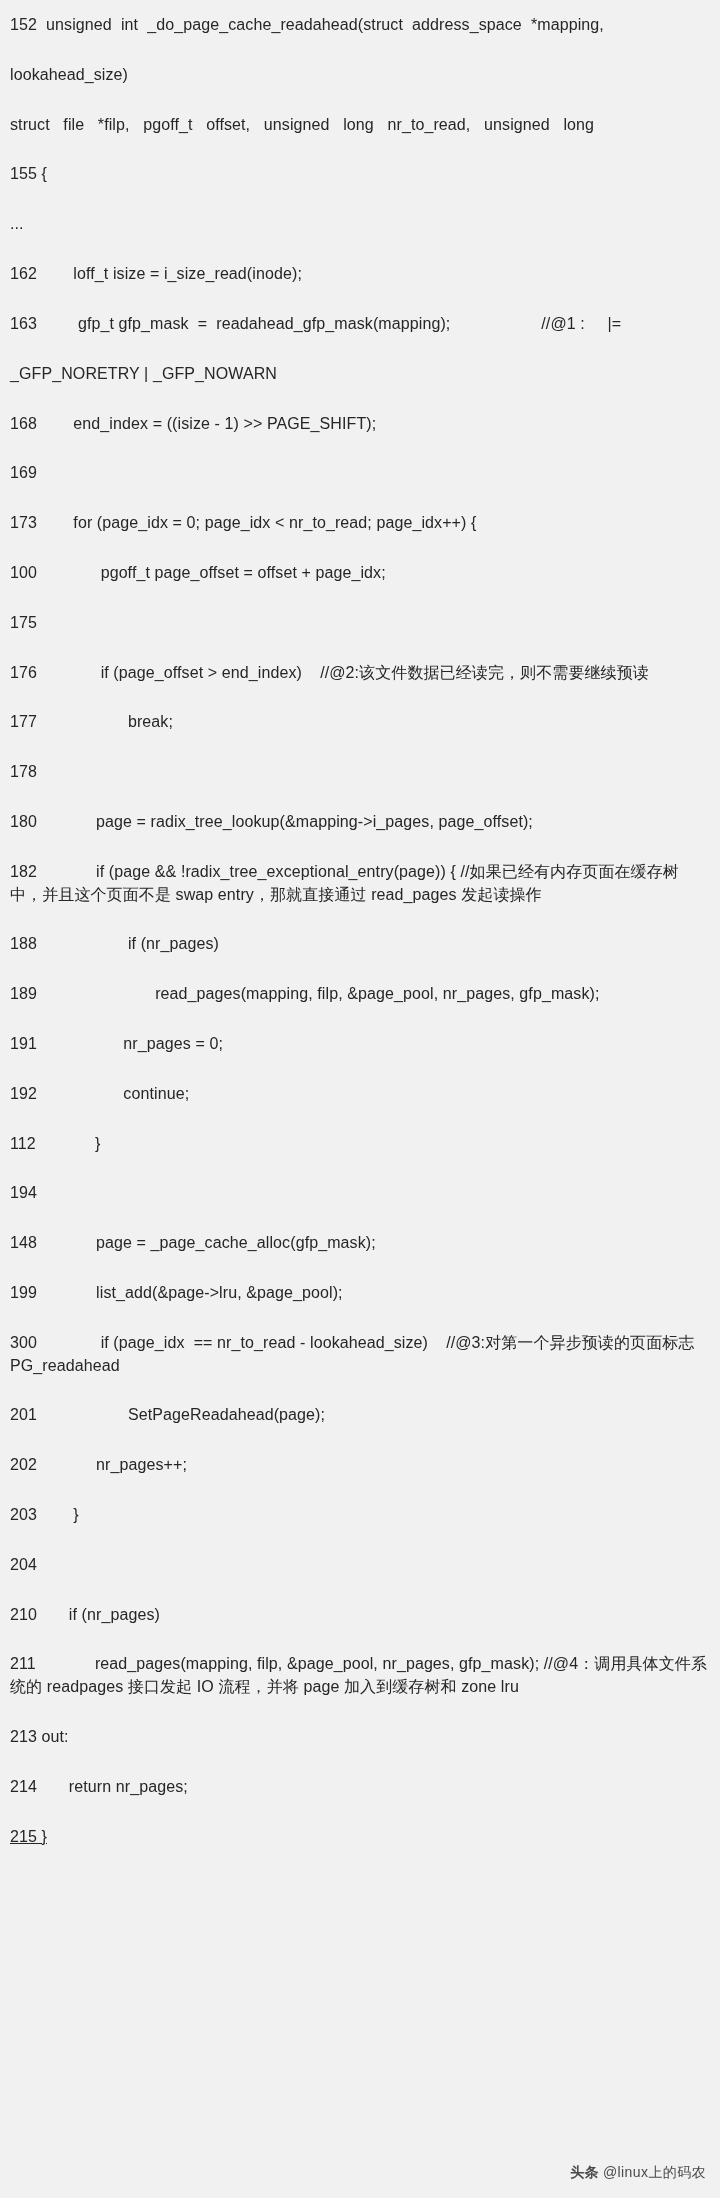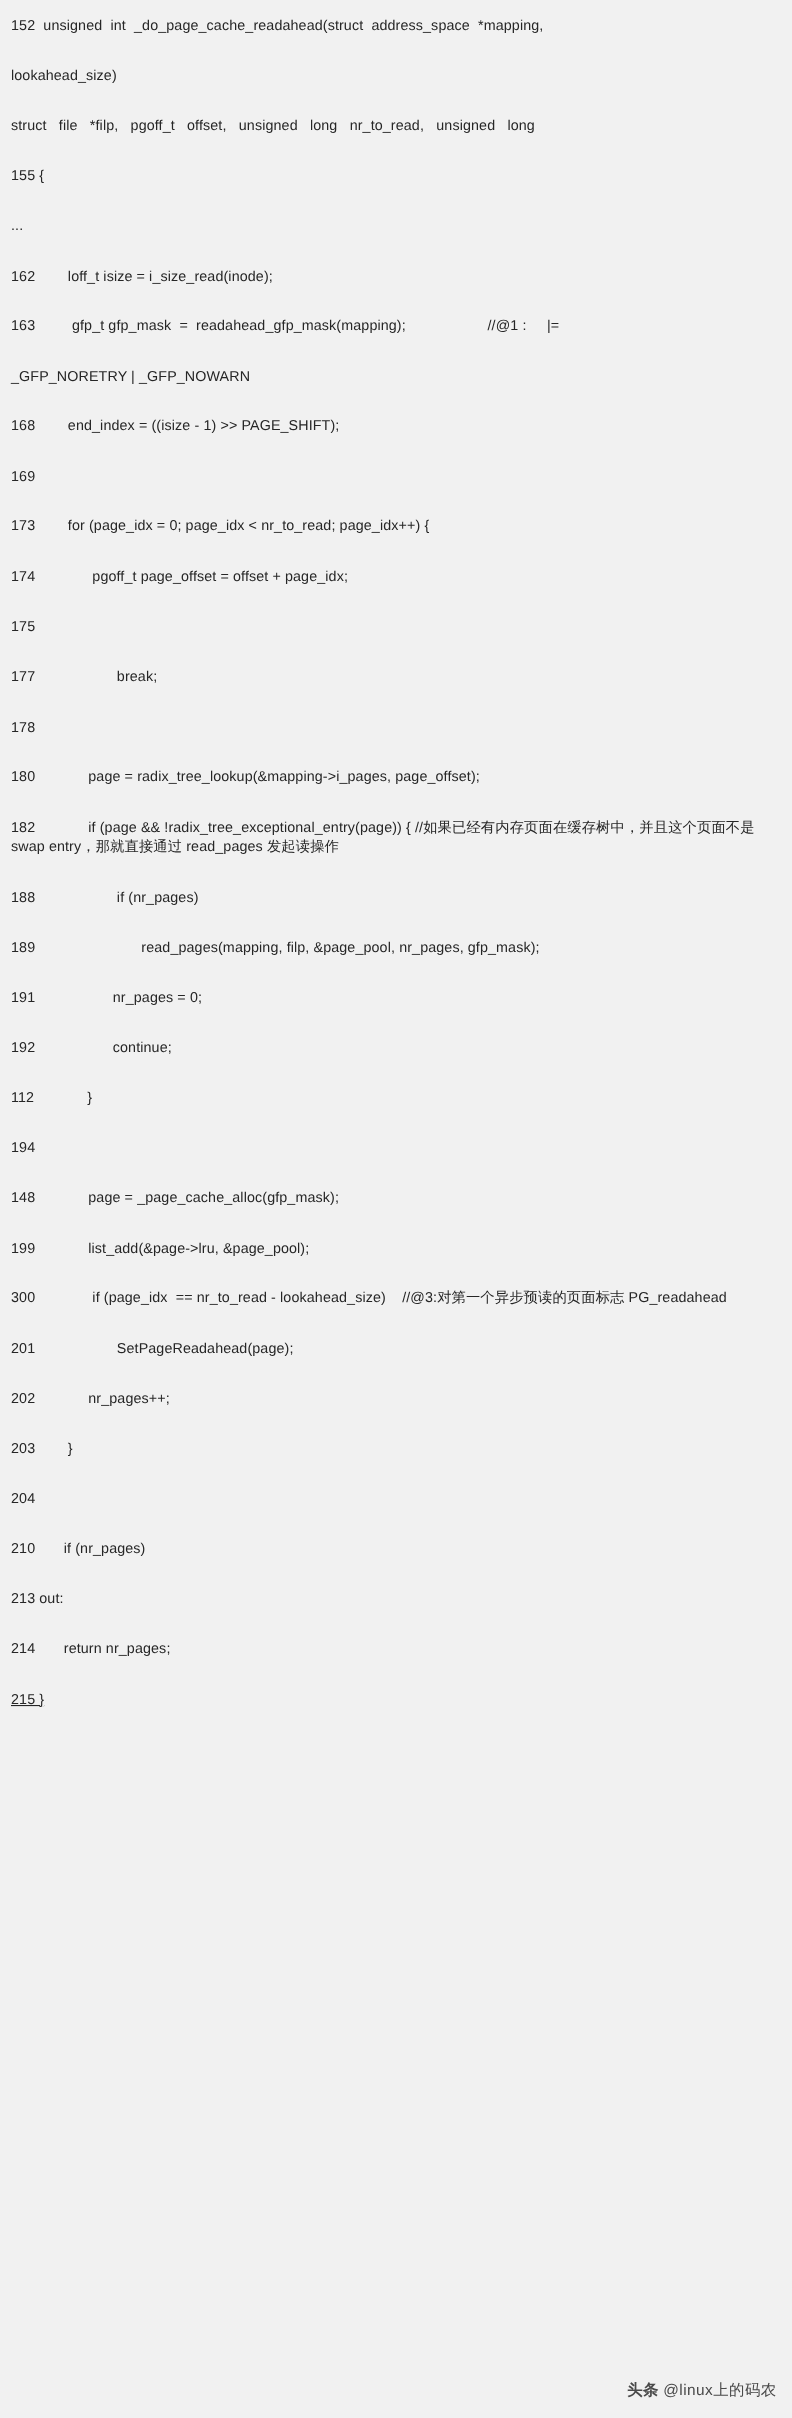--- a/index.html
+++ b/index.html
@@ -15,21 +15,21 @@
     position: relative;
     overflow: hidden;
   }
   #code-listing {
     padding: 14px 10px 0 10px;
     box-sizing: border-box;
     width: 720px;
   }
   .code-line {
     display: block;
-    font-size: 13px;
+    font-size: 16px;
     line-height: 1.42;
     letter-spacing: 0.1px;
     color: #262626;
     white-space: pre-wrap;
     word-break: break-word;
     margin: 0 0 27.1px 0;
     padding: 0;
     text-indent: 0;
   }
   .code-line:last-child {
@@ -63,40 +63,42 @@
     <div class="code-line">lookahead_size)</div>
     <div class="code-line">struct   file   *filp,   pgoff_t   offset,   unsigned   long   nr_to_read,   unsigned   long</div>
     <div class="code-line">155 {</div>
     <div class="code-line">...</div>
     <div class="code-line">162        loff_t isize = i_size_read(inode);</div>
     <div class="code-line">163         gfp_t gfp_mask  =  readahead_gfp_mask(mapping);                    //@1 :     |=</div>
     <div class="code-line">_GFP_NORETRY | _GFP_NOWARN</div>
     <div class="code-line">168        end_index = ((isize - 1) &gt;&gt; PAGE_SHIFT);</div>
     <div class="code-line">169</div>
     <div class="code-line">173        for (page_idx = 0; page_idx &lt; nr_to_read; page_idx++) {</div>
-    <div class="code-line">174              pgoff_t page_offset = offset + page_idx;</div>
+    <div class="code-line">100              pgoff_t page_offset = offset + page_idx;</div>
     <div class="code-line">175</div>
+    <div class="code-line">176              if (page_offset &gt; end_index)    //@2:该文件数据已经读完，则不需要继续预读</div>
     <div class="code-line">177                    break;</div>
     <div class="code-line">178</div>
     <div class="code-line">180             page = radix_tree_lookup(&amp;mapping-&gt;i_pages, page_offset);</div>
     <div class="code-line">182             if (page &amp;&amp; !radix_tree_exceptional_entry(page)) { //如果已经有内存页面在缓存树中，并且这个页面不是 swap entry，那就直接通过 read_pages 发起读操作</div>
     <div class="code-line">188                    if (nr_pages)</div>
     <div class="code-line">189                          read_pages(mapping, filp, &amp;page_pool, nr_pages, gfp_mask);</div>
     <div class="code-line">191                   nr_pages = 0;</div>
     <div class="code-line">192                   continue;</div>
     <div class="code-line">112             }</div>
     <div class="code-line">194</div>
     <div class="code-line">148             page = _page_cache_alloc(gfp_mask);</div>
     <div class="code-line">199             list_add(&amp;page-&gt;lru, &amp;page_pool);</div>
     <div class="code-line">300              if (page_idx  == nr_to_read - lookahead_size)    //@3:对第一个异步预读的页面标志 PG_readahead</div>
     <div class="code-line">201                    SetPageReadahead(page);</div>
     <div class="code-line">202             nr_pages++;</div>
     <div class="code-line">203        }</div>
     <div class="code-line">204</div>
     <div class="code-line">210       if (nr_pages)</div>
+    <div class="code-line">211             read_pages(mapping, filp, &amp;page_pool, nr_pages, gfp_mask); //@4：调用具体文件系统的 readpages 接口发起 IO 流程，并将 page 加入到缓存树和 zone lru</div>
     <div class="code-line">213 out:</div>
     <div class="code-line">214       return nr_pages;</div>
     <div class="code-line">215 }</div>
   </div>
 
 <div id="watermark">
   <span class="wm-brand">头条</span><span class="wm-handle">@linux上的码农</span>
 </div>
 
 </body></html>

